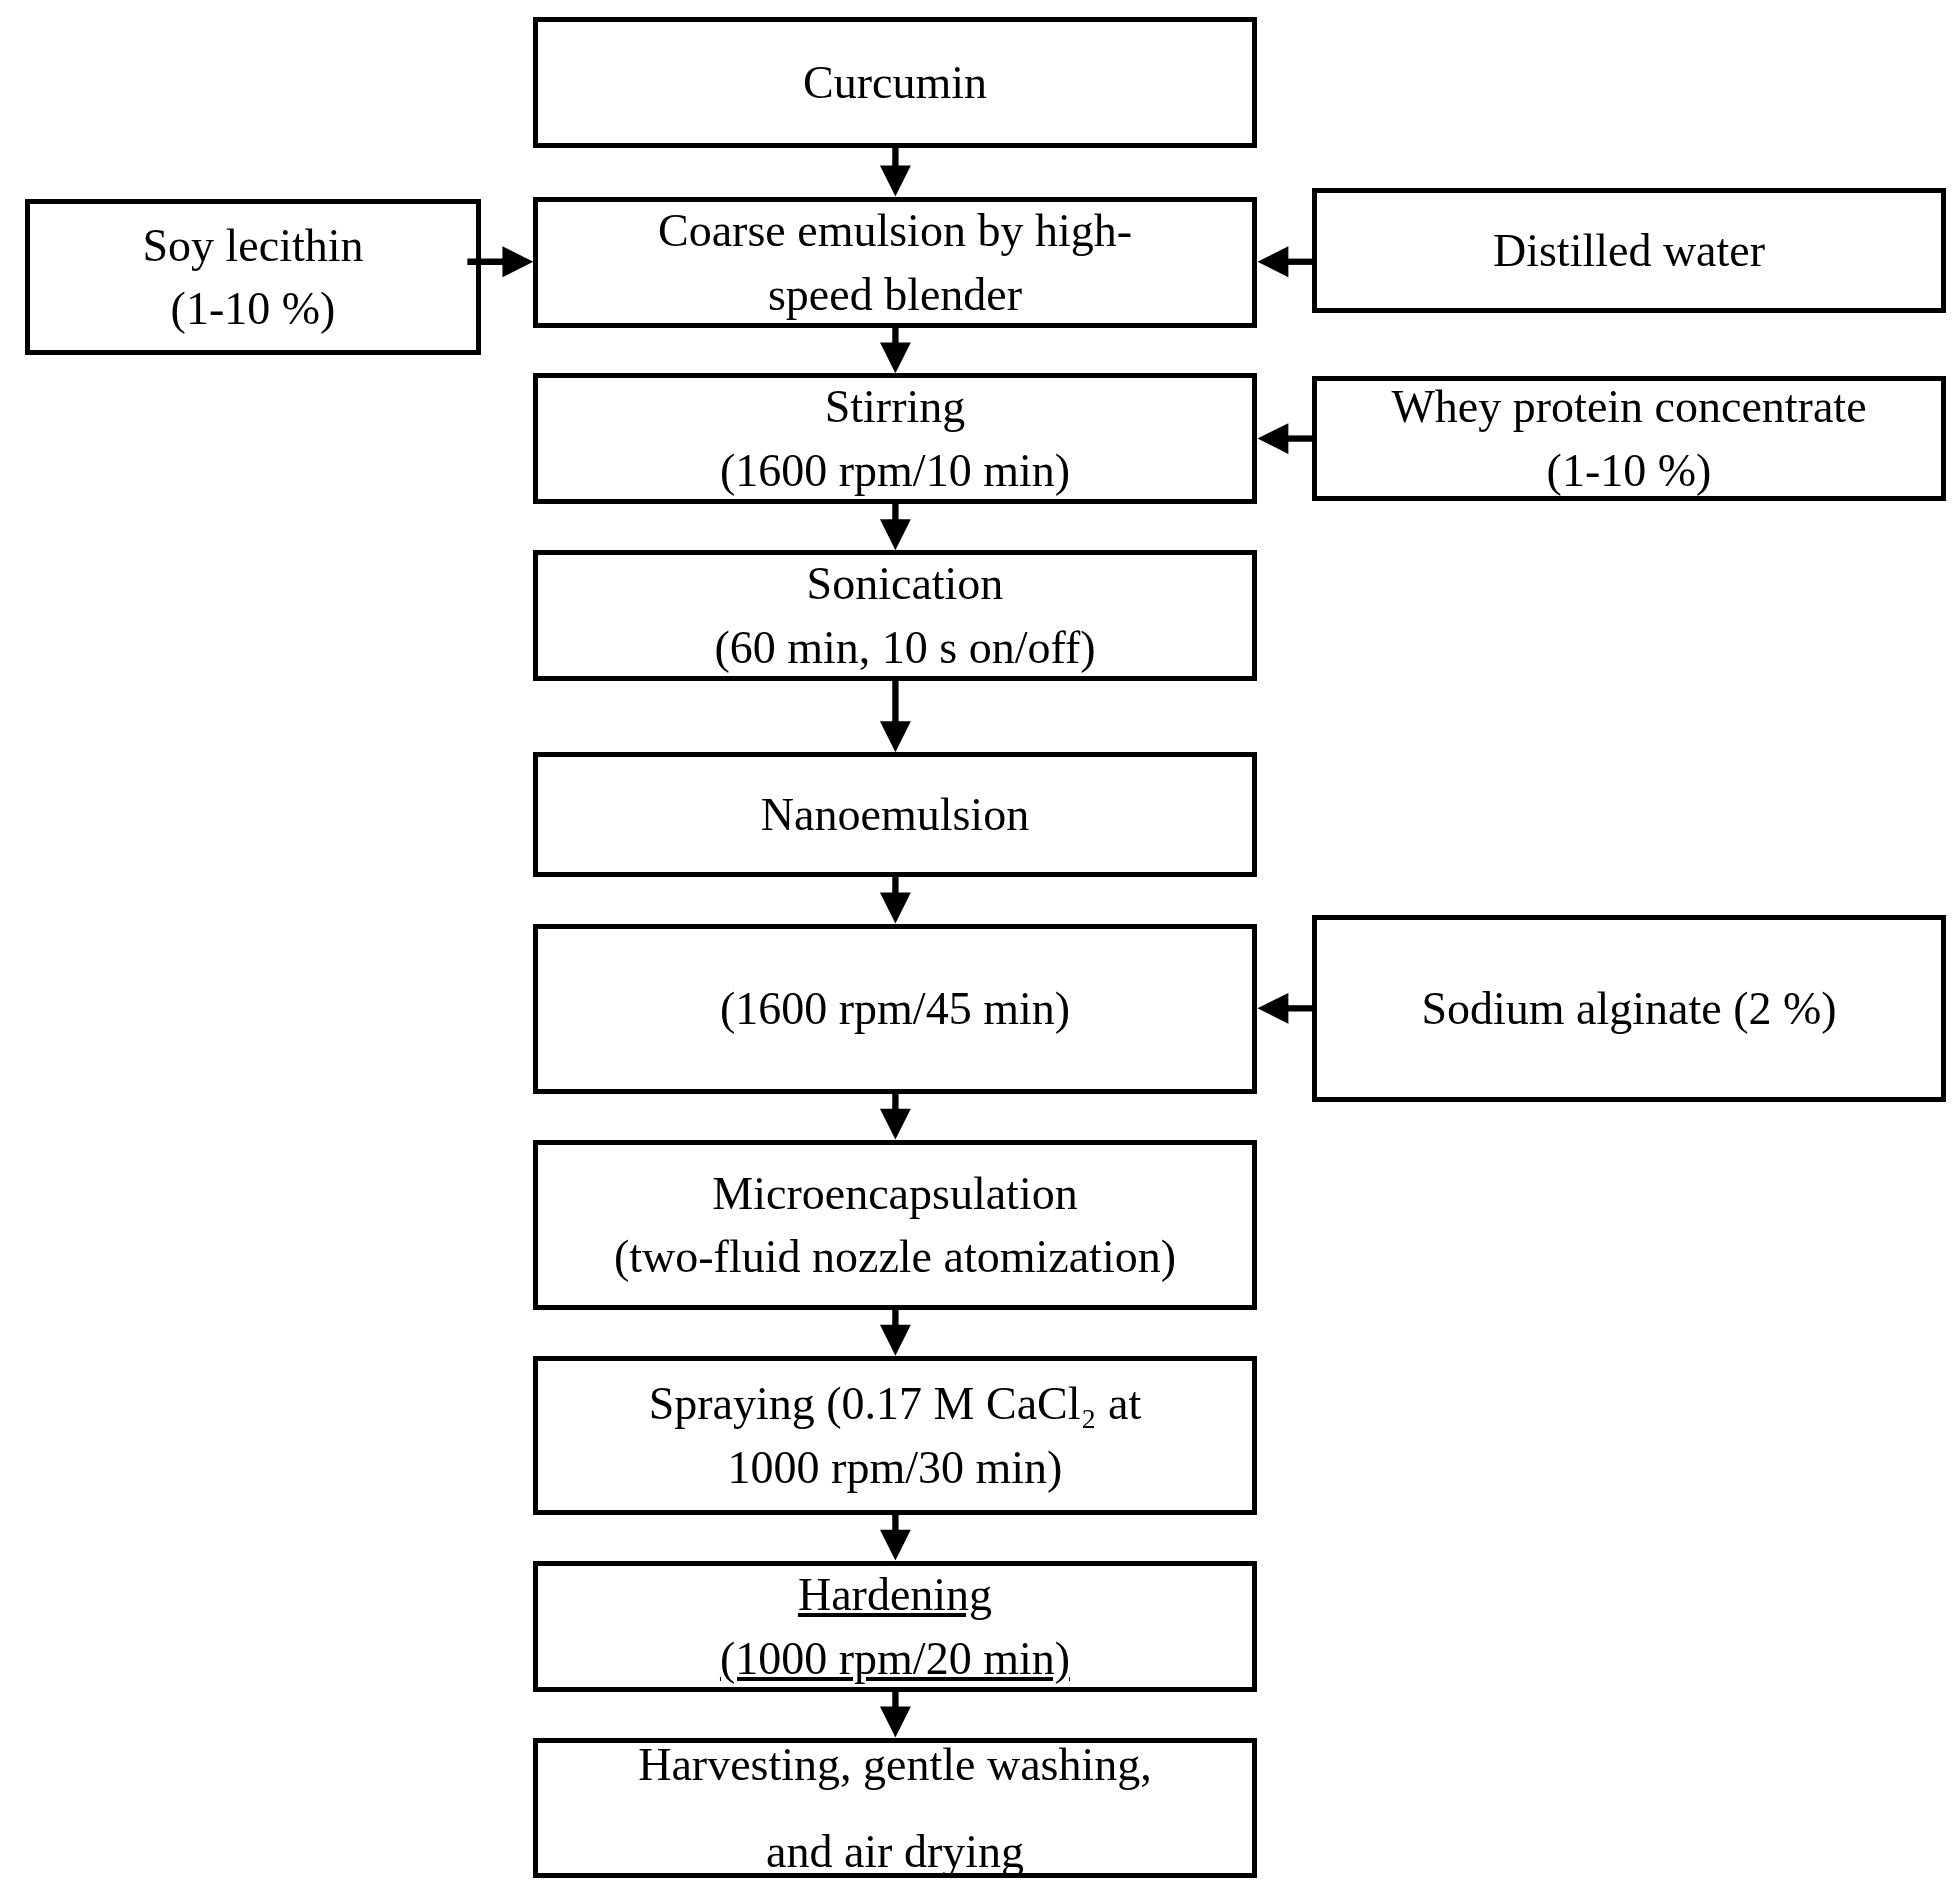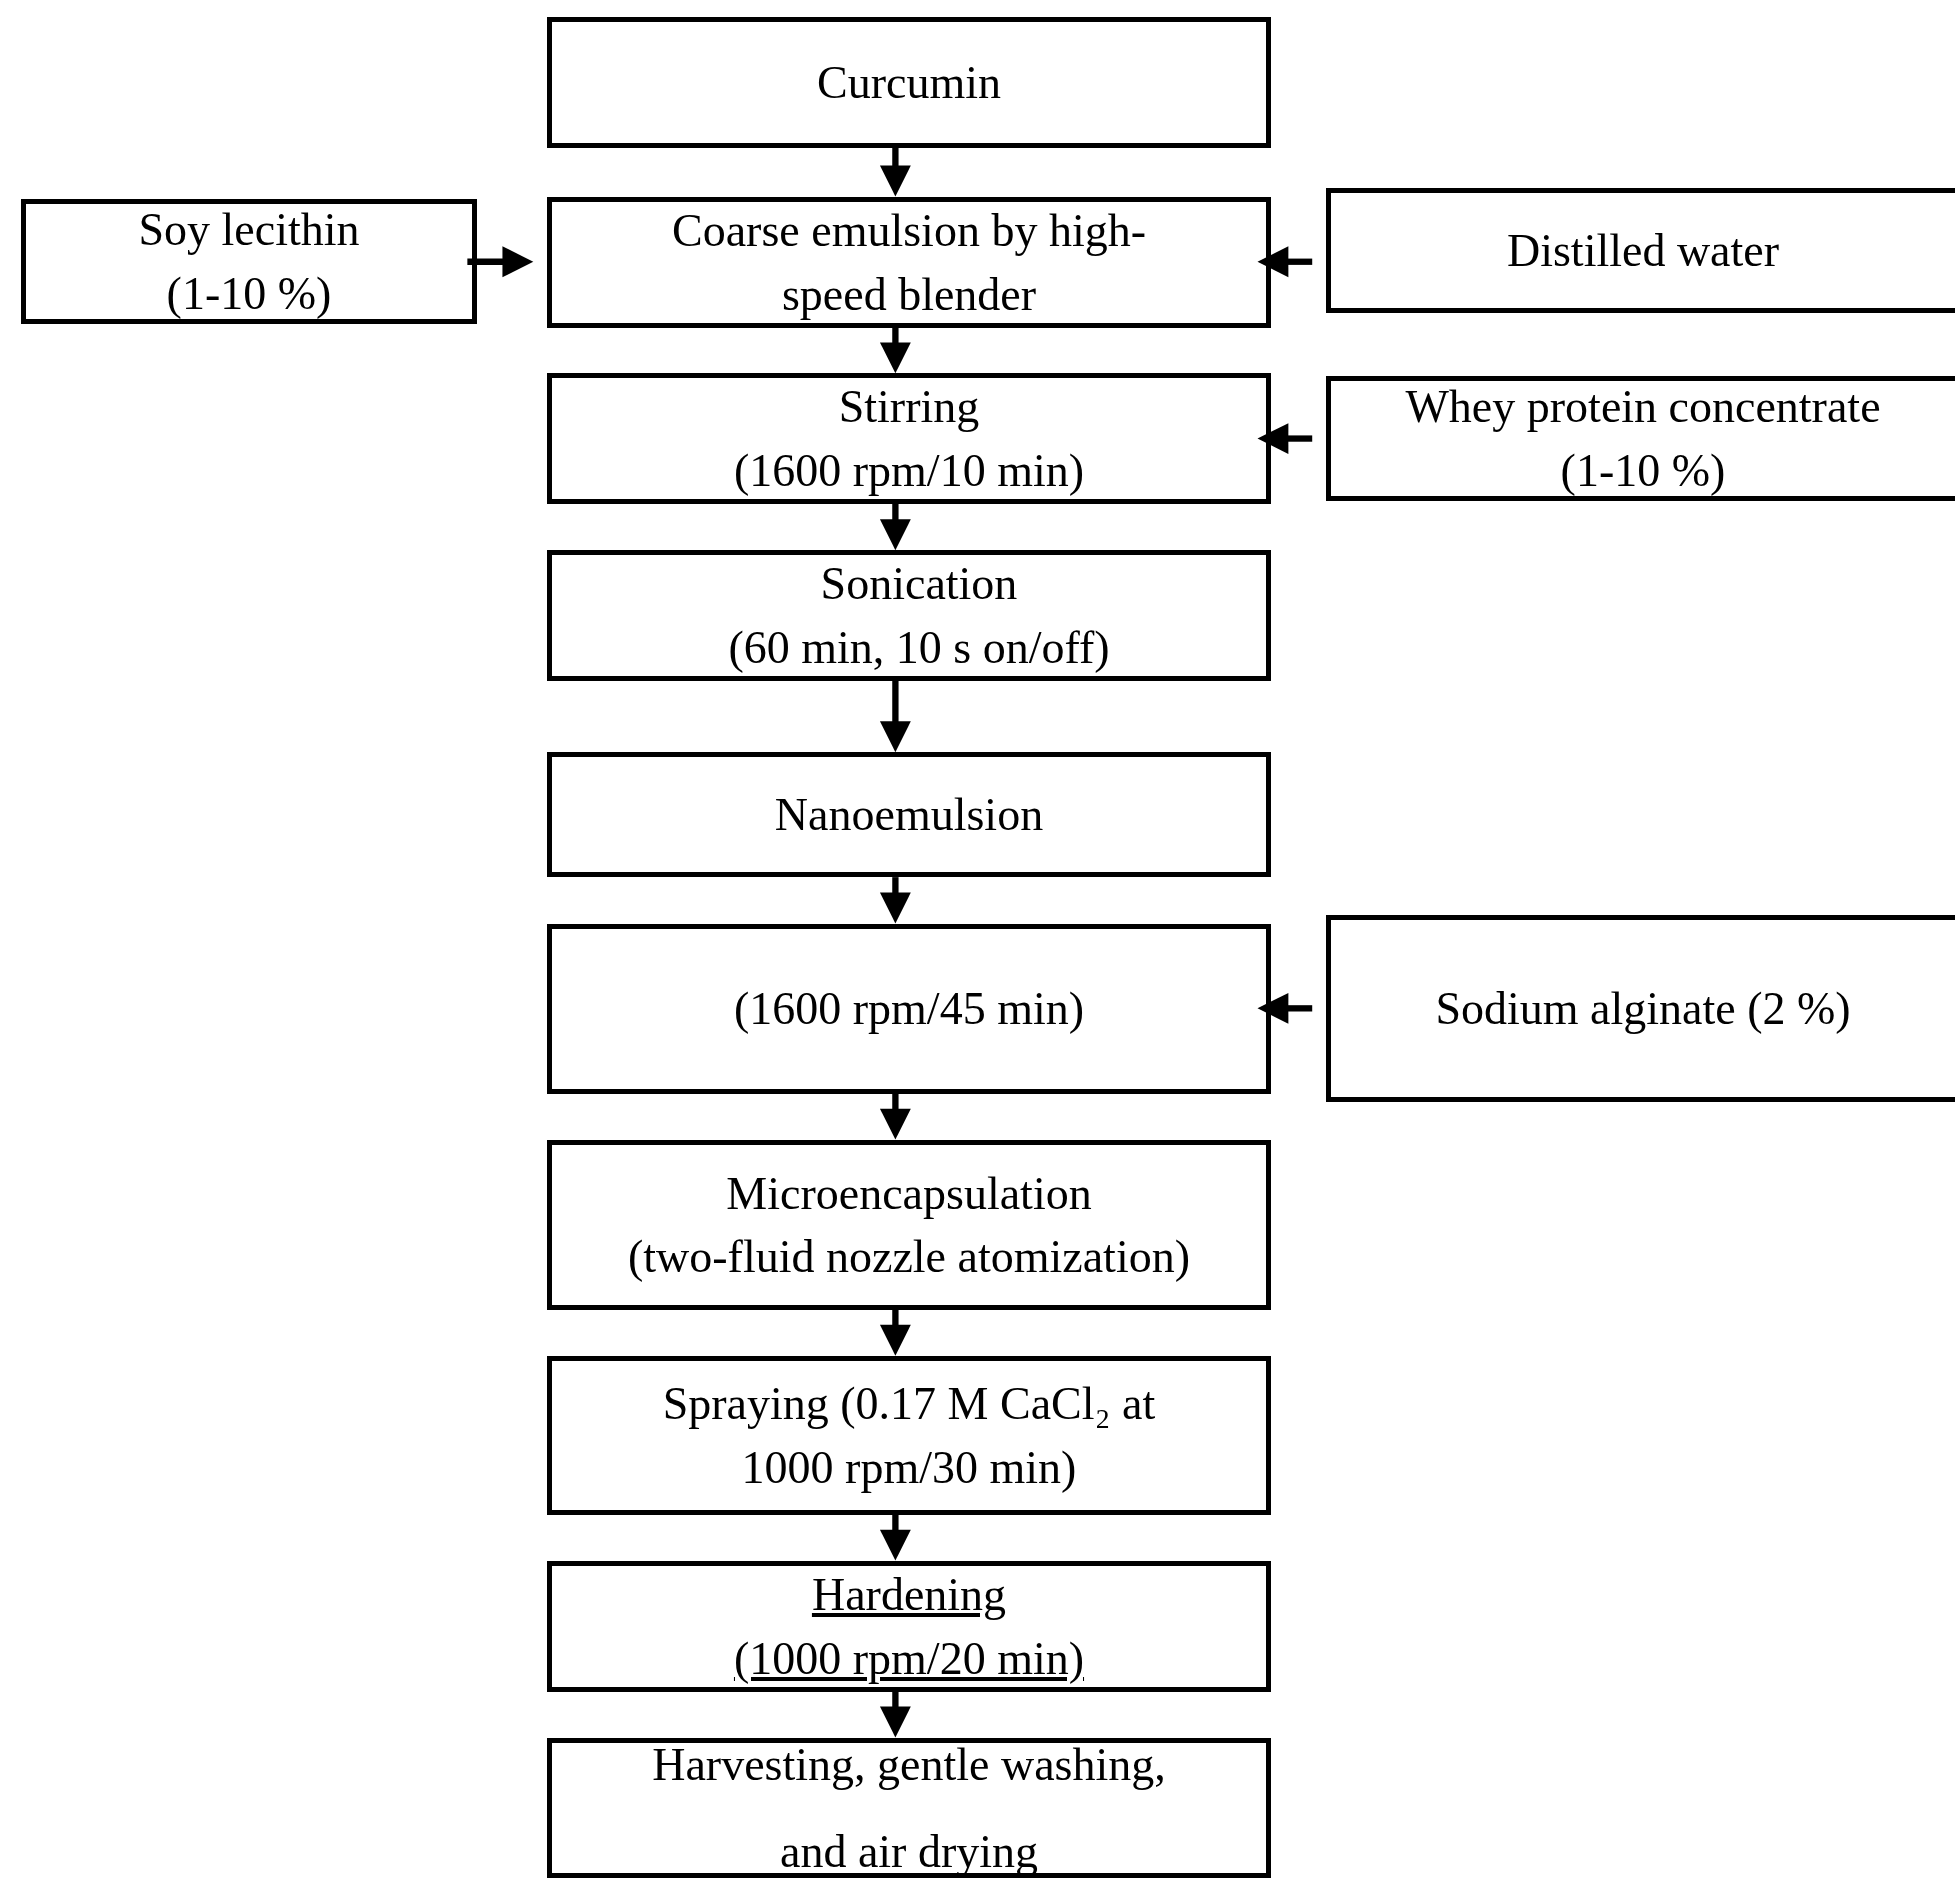--- a/index.html
+++ b/index.html
@@ -21,35 +21,34 @@
     background: #ffffff;
     border: 5.6px solid #000000;
     display: flex;
     flex-direction: column;
     align-items: center;
     justify-content: center;
     text-align: center;
     font-size: 46px;
     line-height: 1.38;
     white-space: nowrap;
-    margin-left: 14px;
   }
   
   .b-curcumin      { left: 533px;  top: 17px;   width: 724px; height: 131px; }
   .b-coarse        { left: 533px;  top: 197px;  width: 724px; height: 131px; }
   .b-stirring      { left: 533px;  top: 373px;  width: 724px; height: 131px; }
   .b-sonication    { left: 533px;  top: 550px;  width: 724px; height: 131px; padding-left: 20px; }
   .b-nanoemulsion  { left: 533px;  top: 752px; width: 724px; height: 125px; }
   .b-dispersion    { left: 533px;  top: 924px; width: 724px; height: 170px; }
   .b-micro         { left: 533px;  top: 1140px; width: 724px; height: 170px; }
   .b-spraying      { left: 533px;  top: 1356px; width: 724px; height: 159px; }
   .b-hardening     { left: 533px;  top: 1561px; width: 724px; height: 131px; text-decoration: underline; }
   .b-harvesting    { left: 533px;  top: 1738px; width: 724px; height: 140px; gap: 24px; }
   
-  .b-soy           { left: 7px;   top: 199px;  width: 456px;  height: 125px; }
+  .b-soy           { left: 25px;   top: 199px;  width: 456px;  height: 156px; }
   .b-water         { left: 1312px; top: 188px;  width: 634px;  height: 125px; }
   .b-whey          { left: 1312px; top: 376px;  width: 634px;  height: 125px; }
   .b-alginate      { left: 1312px; top: 915px; width: 634px;  height: 187px; }
 
   .arrows {
     position: absolute;
     left: 0; top: 0;
     width: 1955px;
     height: 1896px;
     pointer-events: none;

